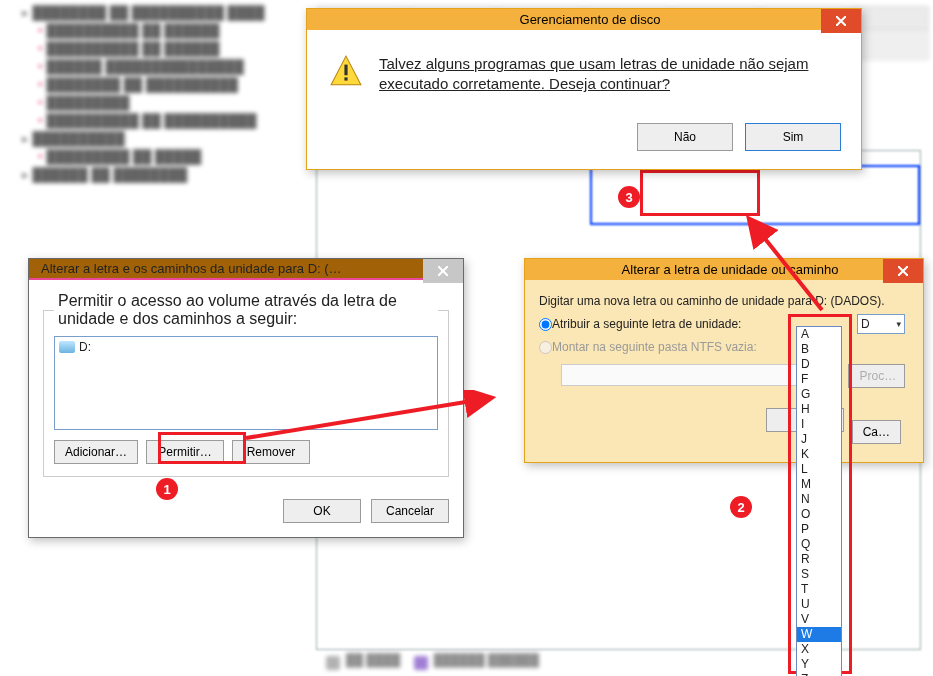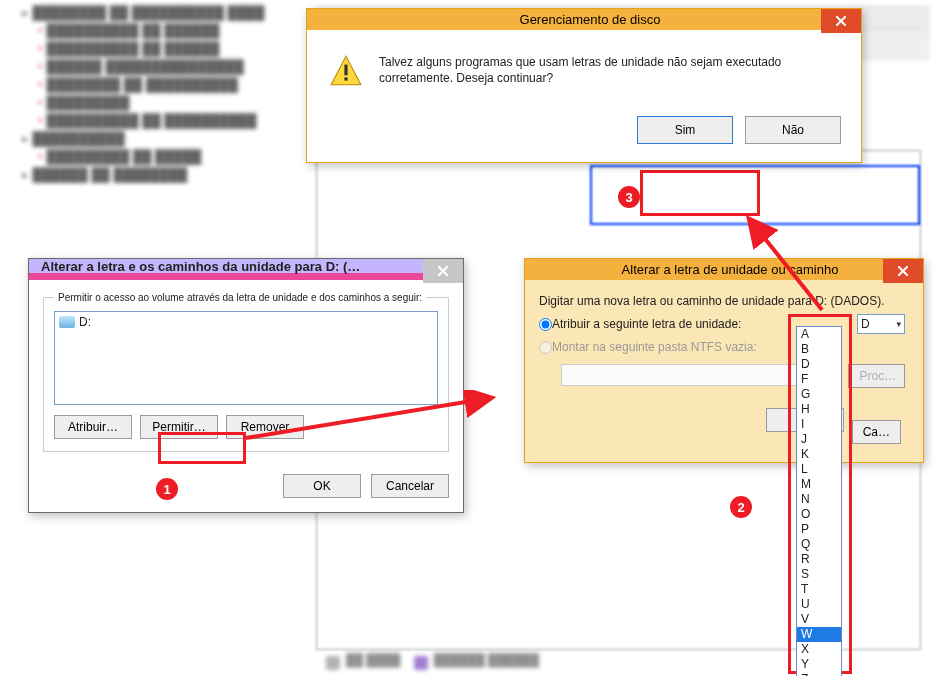--- a/index.html
+++ b/index.html
@@ -38,40 +38,40 @@
   
   .dlg {
     position: absolute; background: #fff; border: 1px solid #6a6a6a;
     box-shadow: 2px 3px 9px rgba(0,0,0,.25);
   }
   .titlebar {
     display:flex; align-items:center; padding:0 0 0 12px; height:21px;
     font-size:13px; position:relative;
   }
   
-  .dlg.gray .titlebar{ background:#c4b5fd; border-bottom:7px solid #ec4899;font-weight:bold;}
+  .dlg.gray .titlebar{ background:#a16207; border-bottom:2px solid #ec4899;}
   
   .dlg.amber { border-color:#e3a21a;}
   .dlg.amber .titlebar{ background:#f5b13d; color:#000; justify-content:center; }
   .dlg.amber .titlebar span[data-bind]{ margin:0 auto;}
   
   .closebtn{
     position:absolute; right:0; top:0; width:40px; height:24px;
     display:flex;align-items:center;justify-content:center;color:#fff;font-weight:bold;
   }
   .dlg.gray  .closebtn{ background:#c7c7c7;}
   .dlg.amber .closebtn{ background:#e04b2a;}
   .closebtn svg{width:10px;height:10px;}
   .closebtn svg line{stroke:#fff;stroke-width:2;}
 
   .dlg-body{ padding:12px 14px; font-size:12px; }
   .dlg-body.amber{ background:#fbe7b5;}
 
   fieldset{ border:1px solid #ccc; padding:8px 10px 12px 10px; }
-  fieldset legend{ font-size:10px; padding:0 4px;}
+  fieldset legend{ font-size:16px; padding:0 4px;}
   .listbox{ border:1px solid #7a9ecb; background:#fff; height:94px; padding:2px 4px;}
   .listbox .item{display:flex;align-items:center;gap:4px;padding:1px 0;}
   .disk-icon{width:16px;height:12px;border-radius:2px;background:linear-gradient(#bfe6ff,#6bb5e0);display:inline-block;}
 
   .btn{ min-width:78px; height:24px; border:1px solid #9b9b9b; background:#eee;
         font-size:12px; padding:0 10px; cursor:default;}
   .btn.flat{background:#efefef;}
   .btn.primary{border:1px solid #2a7dd4;}
   .row{display:flex;gap:8px;margin-top:10px;}
 
@@ -89,21 +89,21 @@
   .textinput{ width:280px; height:22px; border:1px solid #ccc; background:#fafafa;}
   .combo{ width:48px; height:20px; border:1px solid #7a9ecb; background:#fff;
           display:flex;align-items:center;justify-content:space-between;padding:0 3px;font-size:12px;}
   .combo .chev{font-size:9px;color:#333;}
   .dlg2-foot{display:flex;justify-content:flex-end;gap:8px;padding:0 4px 4px 0;margin-top:20px;}
 
   
   #dlg3{ left:306px; top:8px; width:556px; z-index:50;}
   #dlg3 .dlg-body{display:flex;gap:16px;align-items:flex-start;padding:24px 22px 12px 22px;}
   .warn-icon{width:34px;height:34px;flex:0 0 34px;}
-  #dlg3 .msg{font-size:12px;line-height:1.35;}
+  #dlg3 .msg{font-size:15px;line-height:1.35;text-decoration:underline;}
   #dlg3 .dlg-foot{display:flex;justify-content:flex-end;gap:12px;padding:16px 20px 18px;}
   #dlg3 .btn{min-width:96px;height:28px;}
 
   
   #letters{
     position:absolute; left:796px; top:326px; width:46px; background:#fff;
     border:1px solid #6a88c2; z-index:80; font-size:12px;
   }
   #letters div{padding:0 4px;line-height:15px;}
   #letters div.sel{background:#1e7be6;color:#fff;}
@@ -170,22 +170,22 @@
   </div>
   <div class="dlg-body">
     <svg class="warn-icon" viewBox="0 0 32 32">
       <polygon points="16,2 30,29 2,29" fill="#ffd93b" stroke="#b8860b" stroke-width="1"></polygon>
       <rect x="14.5" y="10" width="3" height="10" fill="#333"></rect>
         <rect x="14.5" y="22" width="3" height="3" fill="#333"></rect>
     </svg>
     <div class="msg" data-bind="dialog3.message">Talvez alguns programas que usam letras de unidade não sejam executado corretamente. Deseja continuar?</div>
   </div>
   <div class="dlg-foot">
+    <button class="btn" data-bind="dialog3.btn_no">Não</button>
     <button class="btn primary" data-bind="dialog3.btn_yes">Sim</button>
-    <button class="btn" data-bind="dialog3.btn_no">Não</button>
   </div>
 </div>
 
 <div id="dlg1" class="dlg gray">
   <div class="titlebar">
     <span data-bind="dialog1.title">Alterar a letra e os caminhos da unidade para D: (…</span>
     <div class="closebtn">
       <svg viewBox="0 0 10 10">
           <line x1="0" y1="0" x2="10" y2="10"></line>
           <line x1="10" y1="0" x2="0" y2="10"></line>
@@ -195,21 +195,21 @@
   <div class="dlg-body">
     <fieldset>
       <legend data-bind="dialog1.legend">Permitir o acesso ao volume através da letra de unidade e dos caminhos a seguir:</legend>
       <div class="listbox">
         <div class="item">
           <span class="disk-icon"></span>
           <span data-bind="dialog1.drive_item">D:</span>
         </div>
       </div>
       <div class="minirow">
-        <button class="btn flat" data-bind="dialog1.btn_add">Atribuir…</button>
+        <button class="btn flat" data-bind="dialog1.btn_add">Adicionar…</button>
         <button class="btn flat" data-bind="dialog1.btn_change">Permitir…</button>
         <button class="btn flat" data-bind="dialog1.btn_remove">Remover</button>
       </div>
     </fieldset>
   </div>
   <div class="dlg-foot">
     <button class="btn" data-bind="dialog1.btn_ok">OK</button>
     <button class="btn" data-bind="dialog1.btn_cancel">Cancelar</button>
   </div>
 </div>

